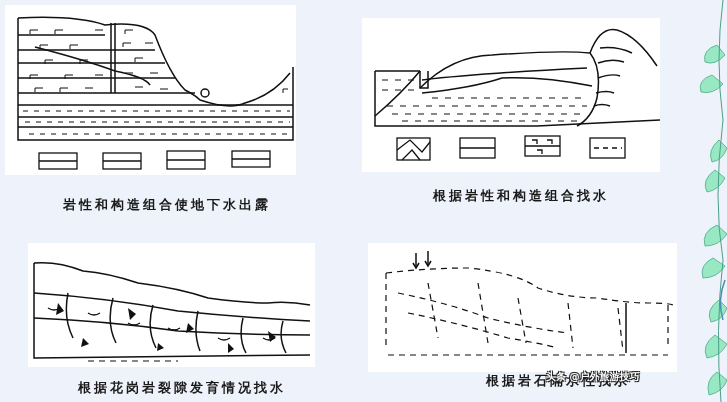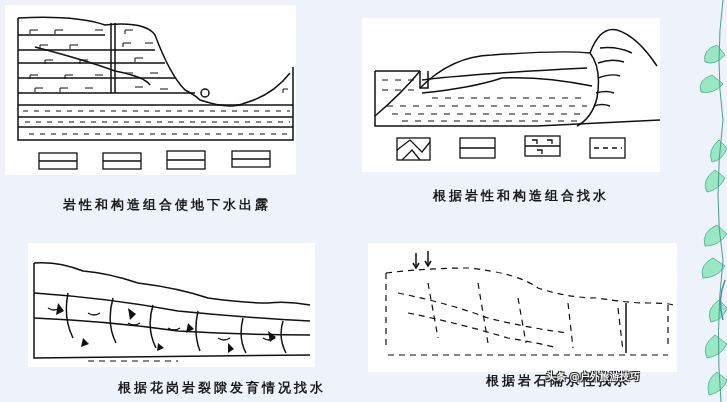--- a/index.html
+++ b/index.html
@@ -128,21 +128,21 @@
         <path d="M240 88 l8 6 l-6 5 z"></path>
       <path d="M55 95 l6 6 l-8 3 z"></path>
         <path d="M130 100 l6 5 l-7 3 z"></path>
         <path d="M200 100 l6 6 l-6 4 z"></path>
     </g>
     <g stroke="#111" stroke-width="1.2" stroke-dasharray="6 5">
       <line x1="60" y1="118" x2="150" y2="118"></line>
     </g>
   </svg>
 </div>
-<div class="caption" style="left:78px;top:379px;margin-left:40px;">根据花岗岩裂隙发育情况找水</div>
+<div class="caption" style="left:78px;top:379px;">根据花岗岩裂隙发育情况找水</div>
 
 <div class="panel" style="left:368px;top:243px;width:309px;height:129px;">
   <svg width="309" height="129">
     <g stroke="#111" stroke-width="1.2" fill="none" stroke-dasharray="6 5">
       <path d="M18 30 Q60 25 100 25 Q150 30 170 45 Q200 55 230 55 Q260 60 280 60 Q300 60 305 62"></path>
       <line x1="20" y1="112" x2="300" y2="112"></line>
       <path d="M18 30 L18 105"></path>
       <path d="M300 62 L300 105"></path>
       <path d="M30 50 Q80 60 120 75 Q160 85 200 90"></path>
       <path d="M40 70 Q90 80 140 95 Q170 100 190 105"></path>

